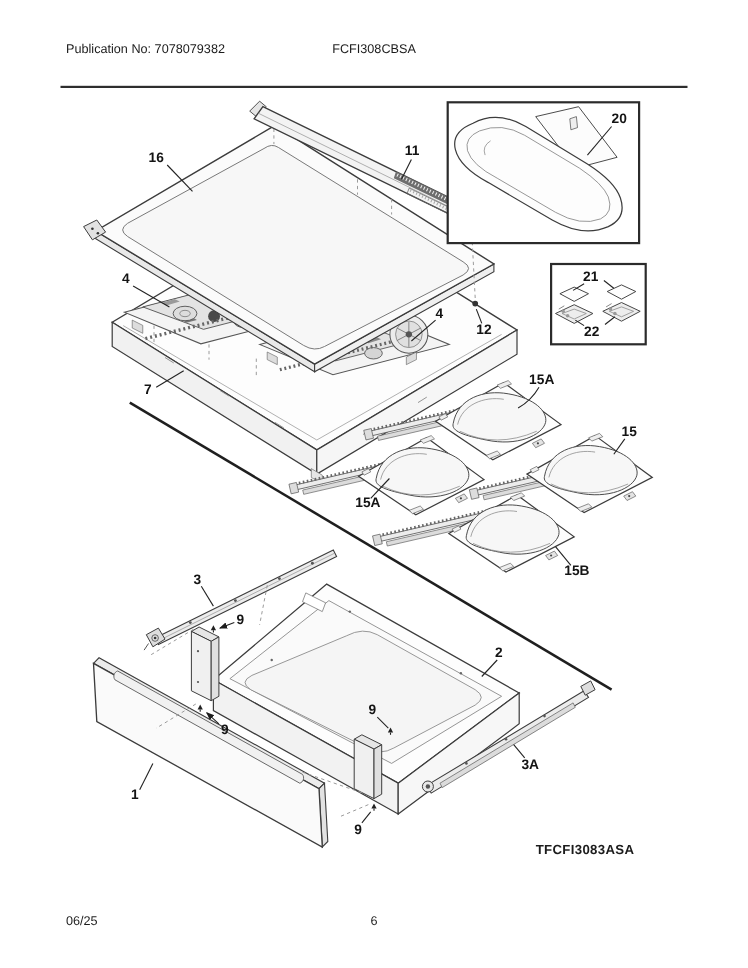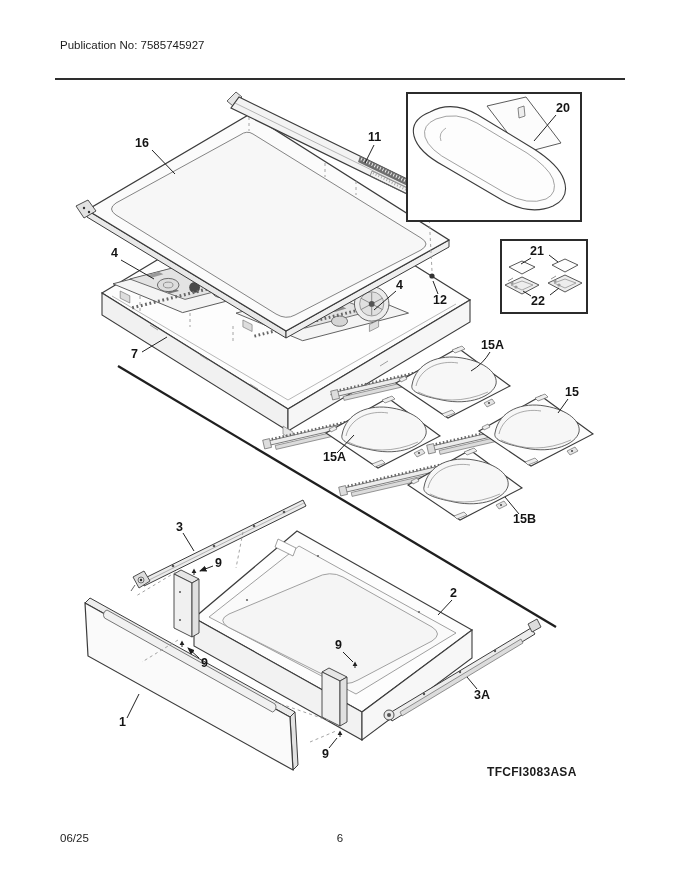--- a/index.html
+++ b/index.html
@@ -16,21 +16,22 @@
   svg{position:absolute;left:0;top:0;}
   .co{font-family:"Liberation Sans","DejaVu Sans",sans-serif;font-size:12.5px;font-weight:bold;fill:#141414;}
   .ld{stroke:#222;stroke-width:1;fill:none;}
   .dash{stroke:#9a9a9a;stroke-width:.9;stroke-dasharray:3 3;fill:none;}
 </style>
 </head>
 <body>
 
 <div class="page">
 
-  <div class="pub">Publication No: 7585745927</div>
+  <div class="pub">Publication No: 7078079382</div>
+  <div class="model">FCFI308CBSA</div>
   <div class="hrule"></div>
 
   <svg width="680" height="880" viewBox="0 0 680 880">
     <defs>
       <marker id="ah" markerWidth="9" markerHeight="8" refX="6.5" refY="3" orient="auto">
         <path d="M0,0 L7.5,3 L0,6 Z" fill="#1d1d1d"></path>
       </marker>
 
       <g id="padshape">
         <path d="M0,37 L62,2 L114,40 L52,72 Z" fill="#fdfdfd" stroke="#3c3c3c" stroke-width="1.1"></path>

